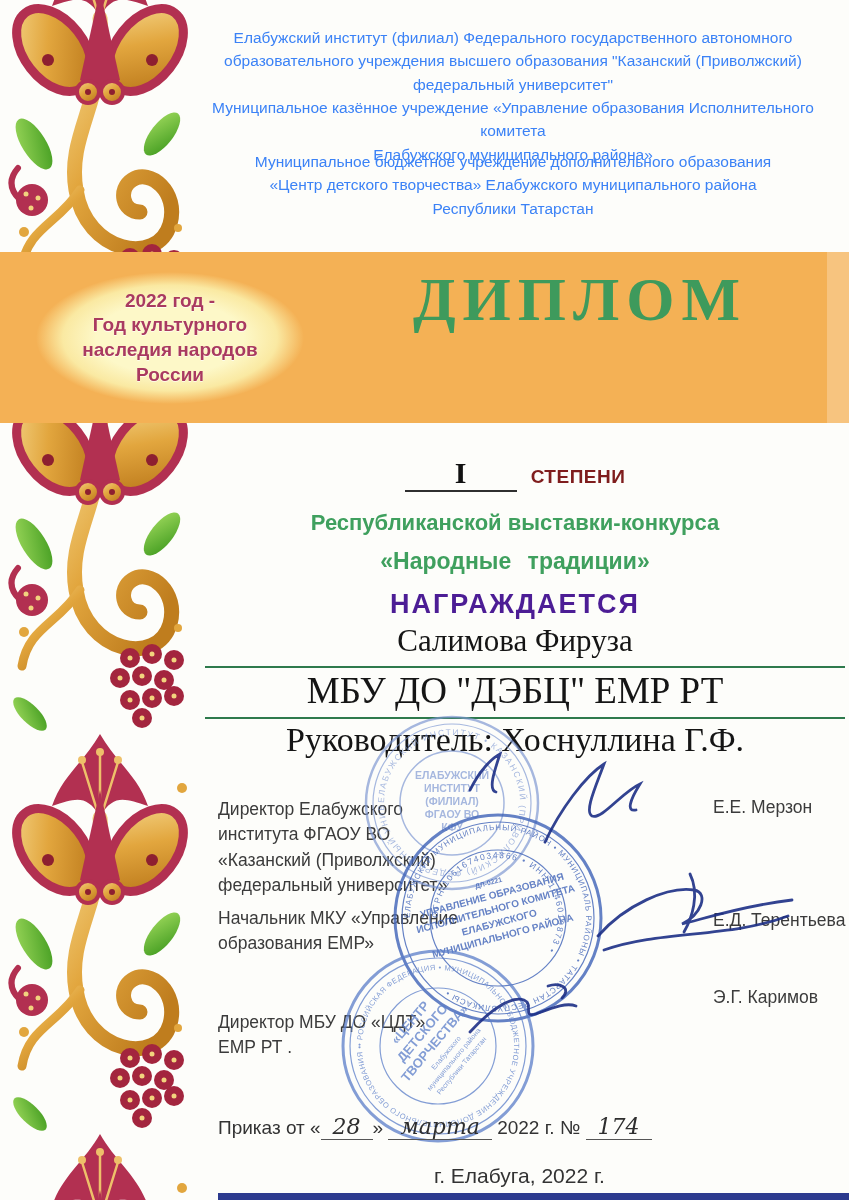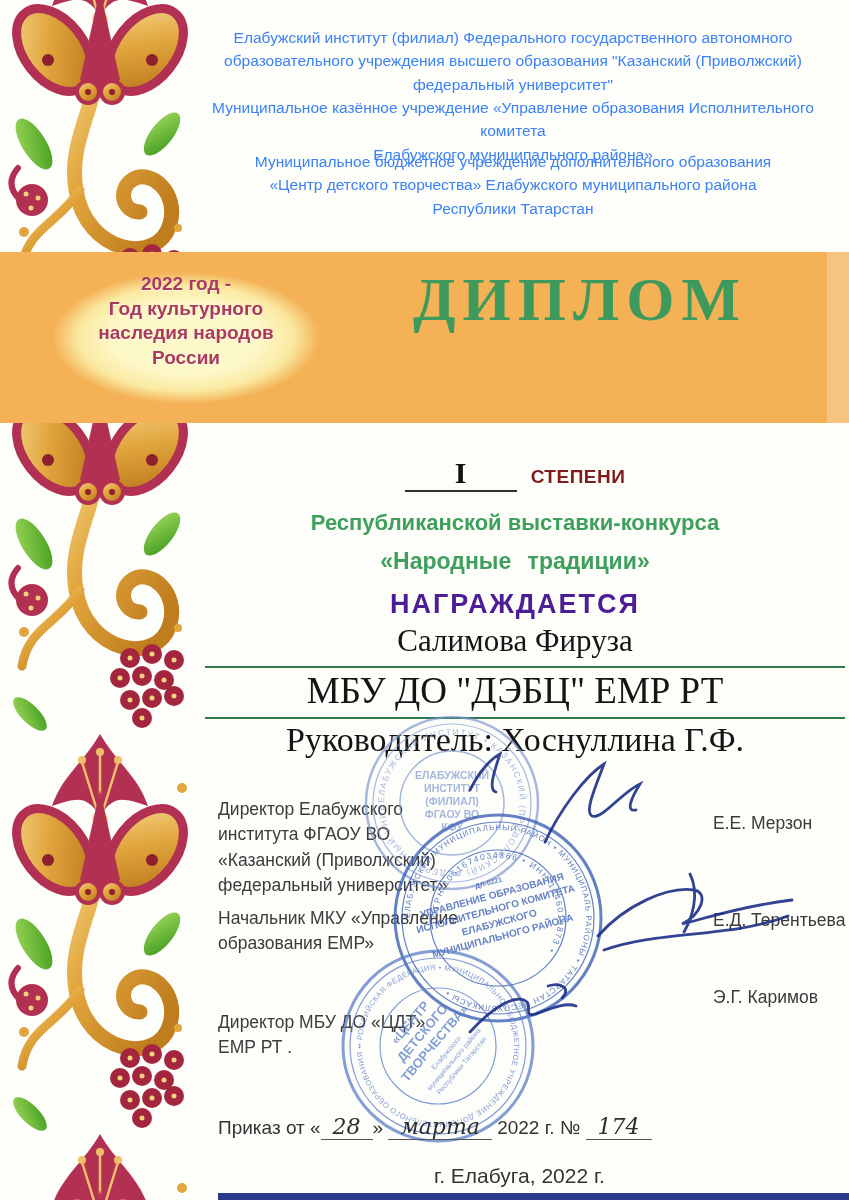--- a/index.html
+++ b/index.html
@@ -15,23 +15,23 @@
     position:absolute;left:183px;width:660px;text-align:center;
     white-space:pre-line;color:#3b82f6;font-size:15.5px;line-height:1.5;font-weight:500;z-index:4;
   }
   .hdr1{top:26px;}
   .hdr2{top:96px;}
   .hdr3{top:150px;}
   
   .banner{position:absolute;left:0;top:252px;width:849px;height:171px;background:#f4b155;z-index:2;}
   .banner-light{position:absolute;right:0;top:0;width:22px;height:100%;background:rgba(255,255,255,.25);}
   .badge{
-    position:absolute;left:52px;top:20px;width:268px;height:132px;border-radius:50%;
+    position:absolute;left:36px;top:20px;width:268px;height:132px;border-radius:50%;
     background:radial-gradient(closest-side,#fdf8c8 55%,#fae9a2 80%,rgba(250,233,162,0) 100%);
-    display:flex;justify-content:center;
+    display:flex;align-items:center;justify-content:center;
   }
   .badge-text{
     white-space:pre-line;text-align:center;font-weight:700;font-size:19px;line-height:1.3;
     color:#a93a60;text-shadow:0 1px 0 rgba(255,255,255,.65);
   }
   .diploma-title{
     position:absolute;left:340px;top:12px;width:480px;text-align:center;
     font-family:"Liberation Serif", serif;font-weight:700;font-size:62px;letter-spacing:7px;color:#3e9a5c;
   }
   
@@ -48,21 +48,21 @@
   .serif-center{position:absolute;left:190px;width:650px;text-align:center;font-family:"Liberation Serif", serif;color:#151515;z-index:4;}
   .recipient{top:623px;font-size:31px;}
   .orgline{top:669px;font-size:37px;}
   .supervisor{top:721px;font-size:34px;}
   .rule{position:absolute;left:205px;width:640px;border-bottom:2px solid #2e7a4c;z-index:4;}
   .rule1{top:666px;}
   .rule2{top:717px;}
   
   .sig-title{position:absolute;left:218px;width:285px;font-size:17.5px;line-height:1.45;color:#3b3b3b;white-space:pre-line;z-index:4;}
   .sig-name{position:absolute;left:713px;font-size:17.5px;color:#3b3b3b;z-index:4;}
-  .t1{top:797px;} .n1{top:797px;margin-top:16px;}
+  .t1{top:797px;} .n1{top:797px;}
   .t2{top:906px;} .n2{top:910px;}
   .t3{top:1010px;} .n3{top:987px;}
   
   .stamps{position:absolute;left:0;top:0;z-index:5;pointer-events:none;}
   
   .order-line{position:absolute;left:218px;top:1114px;font-size:19px;color:#333;z-index:6;}
   .hand{
     font-family:"DejaVu Serif", serif;font-style:italic;font-size:22px;color:#2e2e2e;
     border-bottom:1.5px solid #555;padding:0 12px;display:inline-block;
   }

